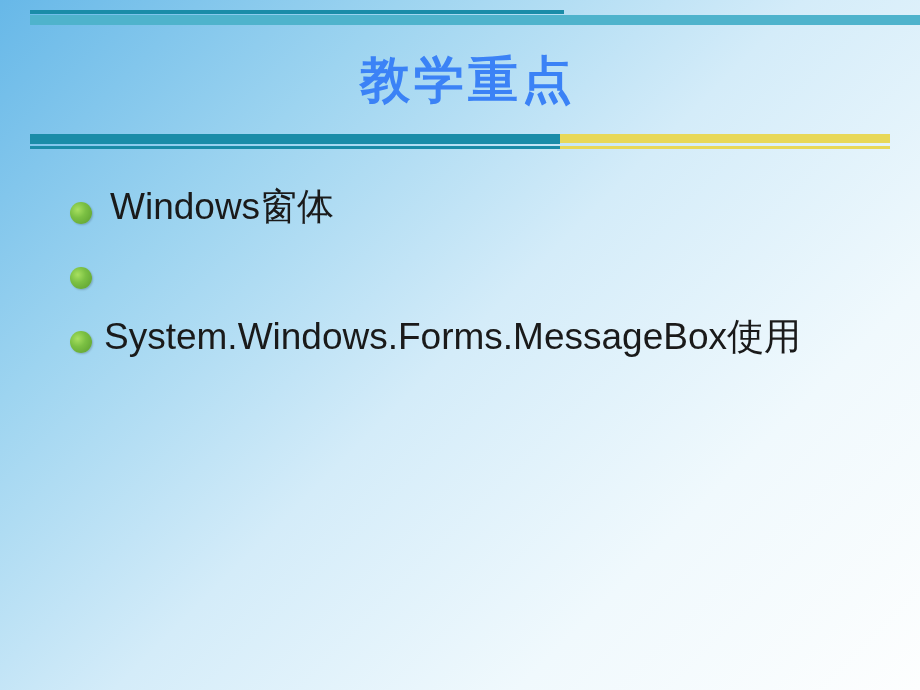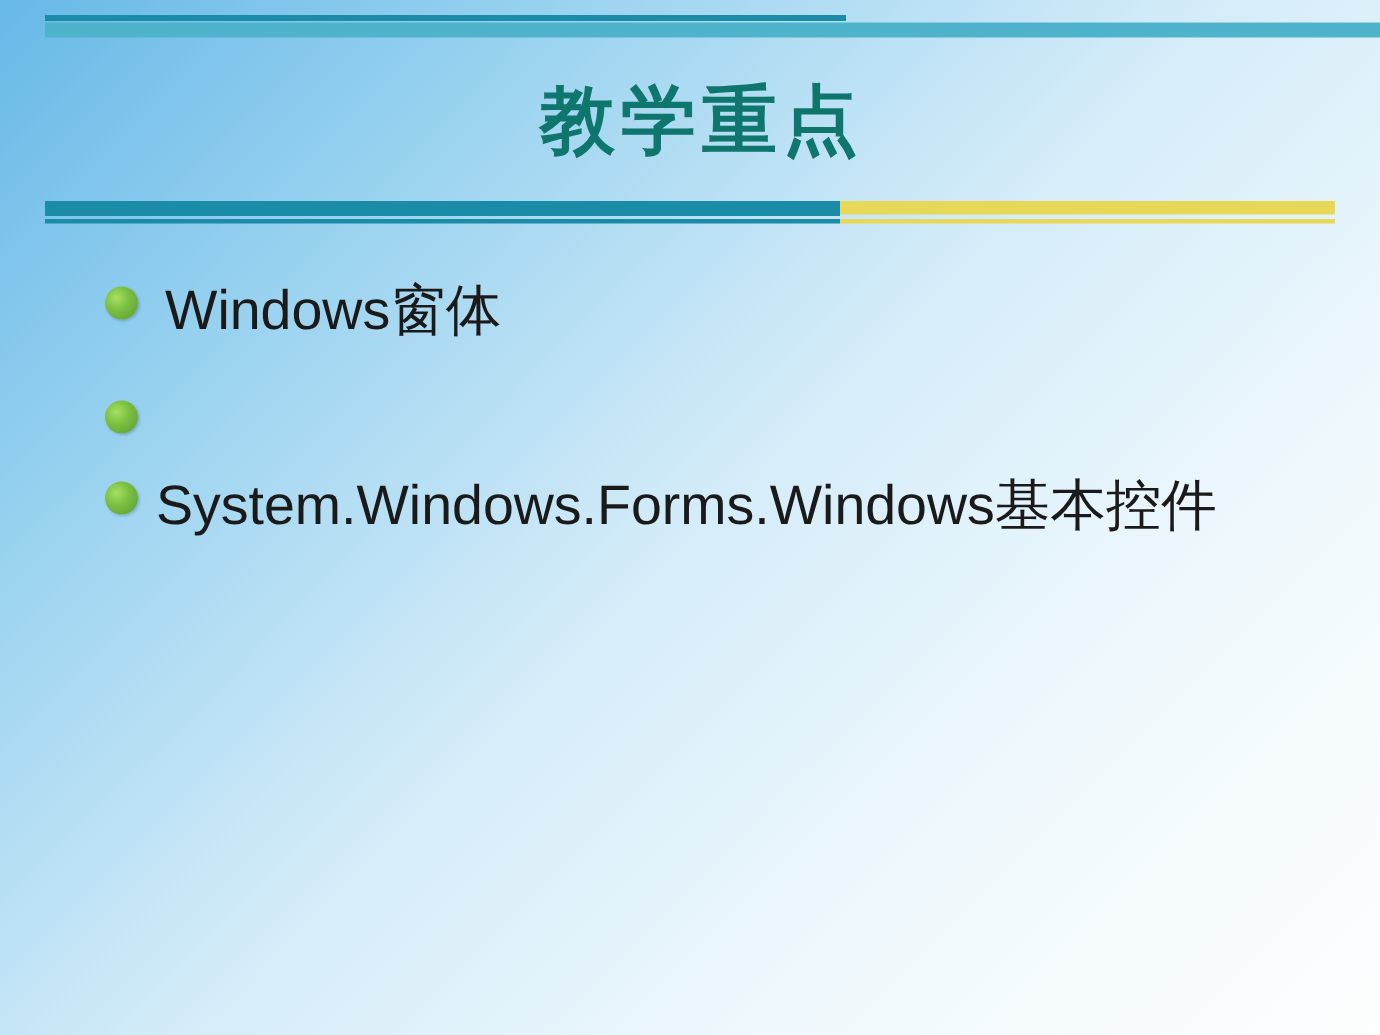--- a/index.html
+++ b/index.html
@@ -32,21 +32,21 @@
       height: 10px;
       background: #4fb3cc;
       margin-left: 30px;
       margin-right: 0;
     }
     
     .title {
       text-align: center;
       font-size: 50px;
       font-family: "SimSun", "KaiTi", serif;
-      color: #0f766e;
+      color: #3b82f6;
       padding: 22px 0 20px 16px;
       letter-spacing: 4px;
     }
     
     .decorative-bar-bottom-1 {
       height: 10px;
       background: #1a8ca8;
       margin-left: 30px;
       width: 530px;
       margin-bottom: 3px;
@@ -81,21 +81,21 @@
       position: relative;
       margin-top: 0px;
     }
     
     .content {
       padding: 30px 60px 0 70px;
     }
     
     .bullet-item {
       display: flex;
-      align-items: flex-start;
+      align-items: center;
       margin-bottom: 20px;
     }
     
     .bullet-icon {
       width: 22px;
       height: 22px;
       min-width: 22px;
       background: radial-gradient(circle at 35% 35%, #a8e060 0%, #7bc043 40%, #5a9c2e 100%);
       border-radius: 50%;
       margin-right: 12px;
@@ -132,15 +132,15 @@
 <div class="content">
   <div class="bullet-item">
     <div class="bullet-icon"></div>
     <div class="bullet-text">Windows窗体</div>
   </div>
   <div class="bullet-item">
     <div class="bullet-icon"></div>
   </div>
   <div class="bullet-item">
     <div class="bullet-icon"></div>
-    <div class="bullet-text">System.Windows.Forms.Windows基本控件</div>
+    <div class="bullet-text">System.Windows.Forms.MessageBox使用</div>
   </div>
 </div>
 
 </body></html>

